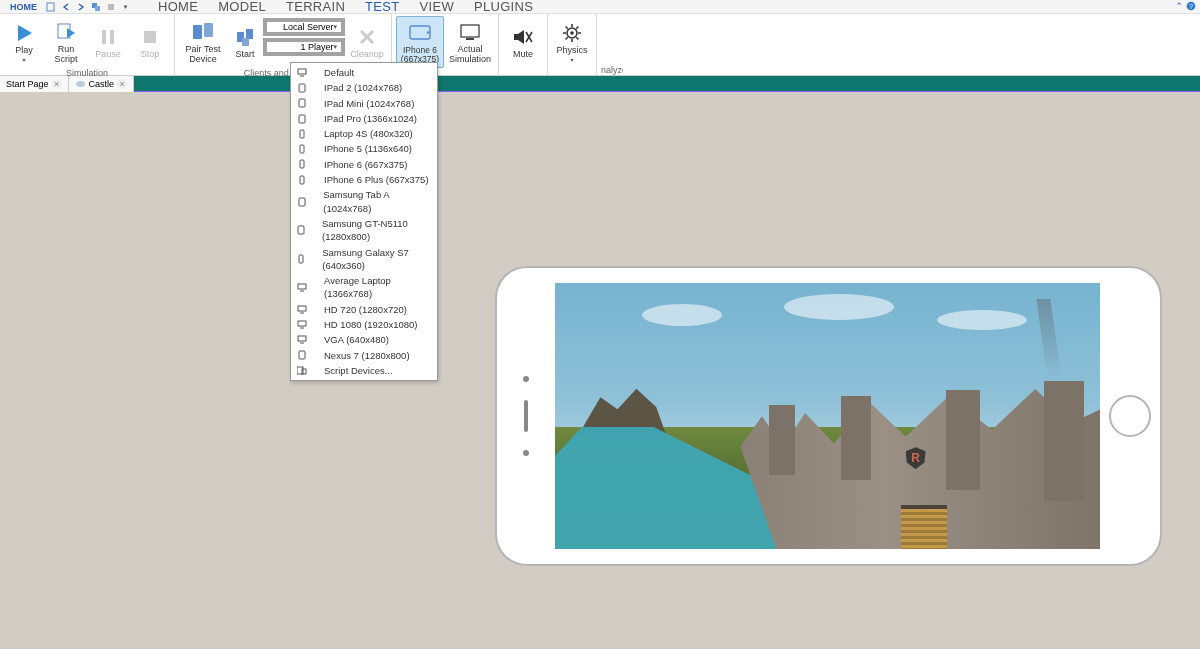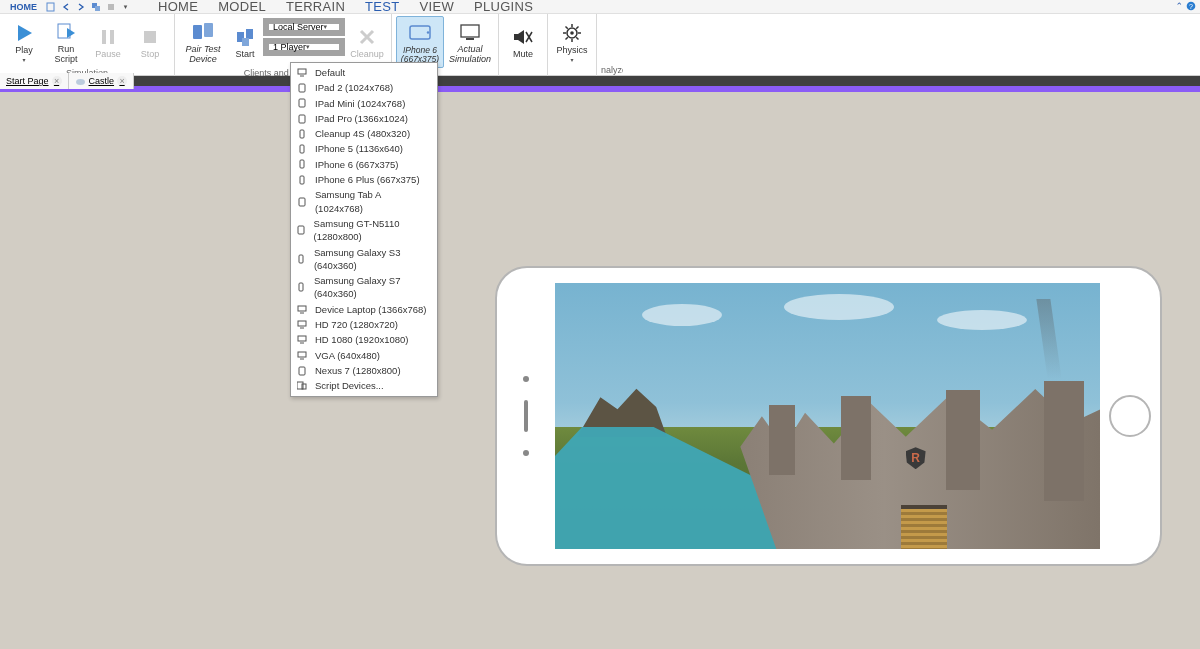--- a/index.html
+++ b/index.html
@@ -14,36 +14,36 @@
 .menu-tab { padding: 0 9px; color: #555; font-size: 13px; cursor: pointer; letter-spacing: 0.3px; }
 .menu-tab.active { color: #2a5db0; font-weight: 400; }
 .topright { position: absolute; right: 4px; top: 1px; display: flex; gap: 3px; align-items: center; }
 
 
 .ribbon { position: absolute; top: 14px; left: 0; right: 0; height: 62px; background: #fff; border-bottom: 1px solid #cfcfcf; display: flex; }
 .rgroup { border-right: 1px solid #d8d8d8; height: 62px; display: flex; flex-direction: column; justify-content: space-between; padding: 2px 4px 0 4px; }
 .rgroup-items { display: flex; align-items: flex-start; gap: 2px; flex: 1; }
 .rgroup-label { font-size: 9px; color: #666; text-align: center; padding-bottom: 1px; }
 .big-btn { display: flex; flex-direction: column; align-items: center; justify-content: center; width: 40px; height: 52px; cursor: pointer; font-size: 9px; color: #333; text-align: center; line-height: 1.05; gap: 1px; }
-.big-btn.wide { width: 48px; font-style: italic; }
+.big-btn.wide { width: 48px; }
 .big-btn.disabled { color: #b0b0b0; }
 .big-btn .iconbox { width: 24px; height: 24px; display: flex; align-items: center; justify-content: center; }
 .big-btn.selected { background: #cde6f7; border: 1px solid #7fb3da; border-radius: 2px; }
 .small-controls { display: flex; flex-direction: column; gap: 2px; padding-top: 2px; }
-.dropdown { width: 82px; height: 18px; border: 6px solid #a3a3a3; font-size: 9px; display: flex; align-items: center; padding: 0 4px; background: #fff; justify-content: flex-start; }
+.dropdown { width: 82px; height: 18px; border: 4px solid #a3a3a3; font-size: 9px; display: flex; align-items: center; padding: 0 4px; background: #fff; justify-content: flex-end; }
 .dropdown .arrow { font-size: 7px; color: #555; }
 
 
-.doc-tabs { position: absolute; top: 76px; left: 0; right: 0; height: 16px; background: #404040; display: flex; align-items: center; border-bottom: 6px solid #8b5cf6; font-size: 9px; text-decoration: underline; }
+.doc-tabs { position: absolute; top: 76px; left: 0; right: 0; height: 16px; background: #0f766e; display: flex; align-items: center; border-bottom: 1px solid #8b5cf6; font-size: 9px; }
 .doc-tab { display: flex; align-items: center; gap: 3px; padding: 0 6px; height: 16px; border-right: 1px solid #ccc; background: #f8f8f8; }
 .doc-tab .close { font-size: 9px; color: #888; cursor: pointer; background: #eee; border-radius: 50%; width: 10px; height: 10px; display:flex; align-items:center; justify-content:center; }
 
 
 .device-menu { position: absolute; top: 62px; left: 290px; width: 148px; background: #fff; border: 1px solid #999; box-shadow: 1px 2px 4px rgba(0,0,0,0.2); z-index: 20; padding: 2px 0; }
-.device-item { display: flex; align-items: center; gap: 8px; padding: 1px 6px; font-size: 9.5px; color: #333; cursor: pointer; line-height: 1.4; }
+.device-item { display: flex; align-items: center; gap: 17px; padding: 1px 6px; font-size: 9.5px; color: #333; cursor: pointer; line-height: 1.4; }
 .device-item .dicon { width: 10px; height: 10px; display:flex; align-items:center; justify-content:center; }
 
 
 .phone { position: absolute; left: 495px; top: 266px; width: 667px; height: 300px; background: #fff; border: 2px solid #b5b5b5; border-radius: 32px; display: flex; align-items: center; }
 .phone .earpiece-area { width: 58px; height:100%; display:flex; flex-direction: column; align-items:center; justify-content:center; gap:18px; }
 .phone .camera-dot { width: 6px; height: 6px; border-radius: 50%; background:#888; }
 .phone .speaker { width: 4px; height: 32px; border-radius: 3px; background:#888; }
 .phone .screen { width: 545px; height: 266px; background:#000; position:relative; overflow:hidden; }
 .phone .home-area { flex:1; display:flex; align-items:center; justify-content:center; }
 .phone .home-btn { width: 42px; height: 42px; border: 2px solid #b5b5b5; border-radius: 50%; }
@@ -325,21 +325,21 @@
         </svg>
       </span>
       <span>IPad Pro (1366x1024)</span>
     </div>
   <div class="device-item">
       <span class="dicon">
         <svg width="6" height="10">
           <rect x="1" y="1" width="4" height="8" rx="1" fill="none" stroke="#555"></rect>
         </svg>
       </span>
-      <span>Cleanup 4S (480x320)</span>
+      <span>Laptop 4S (480x320)</span>
     </div>
   <div class="device-item">
       <span class="dicon">
         <svg width="6" height="10">
           <rect x="1" y="1" width="4" height="8" rx="1" fill="none" stroke="#555"></rect>
         </svg>
       </span>
       <span>IPhone 5 (1136x640)</span>
     </div>
   <div class="device-item">
@@ -373,38 +373,30 @@
         </svg>
       </span>
       <span>Samsung GT-N5110 (1280x800)</span>
     </div>
   <div class="device-item">
       <span class="dicon">
         <svg width="6" height="10">
           <rect x="1" y="1" width="4" height="8" rx="1" fill="none" stroke="#555"></rect>
         </svg>
       </span>
-      <span>Samsung Galaxy S3 (640x360)</span>
-    </div>
-  <div class="device-item">
-      <span class="dicon">
-        <svg width="6" height="10">
-          <rect x="1" y="1" width="4" height="8" rx="1" fill="none" stroke="#555"></rect>
-        </svg>
-      </span>
       <span>Samsung Galaxy S7 (640x360)</span>
     </div>
   <div class="device-item">
       <span class="dicon">
         <svg width="10" height="9">
           <rect x="1" y="1" width="8" height="5" fill="none" stroke="#555"></rect>
           <line x1="3" y1="8" x2="7" y2="8" stroke="#555"></line>
         </svg>
       </span>
-      <span>Device Laptop (1366x768)</span>
+      <span>Average Laptop (1366x768)</span>
     </div>
   <div class="device-item">
       <span class="dicon">
         <svg width="10" height="9">
           <rect x="1" y="1" width="8" height="5" fill="none" stroke="#555"></rect>
           <line x1="3" y1="8" x2="7" y2="8" stroke="#555"></line>
         </svg>
       </span>
       <span>HD 720 (1280x720)</span>
     </div>

